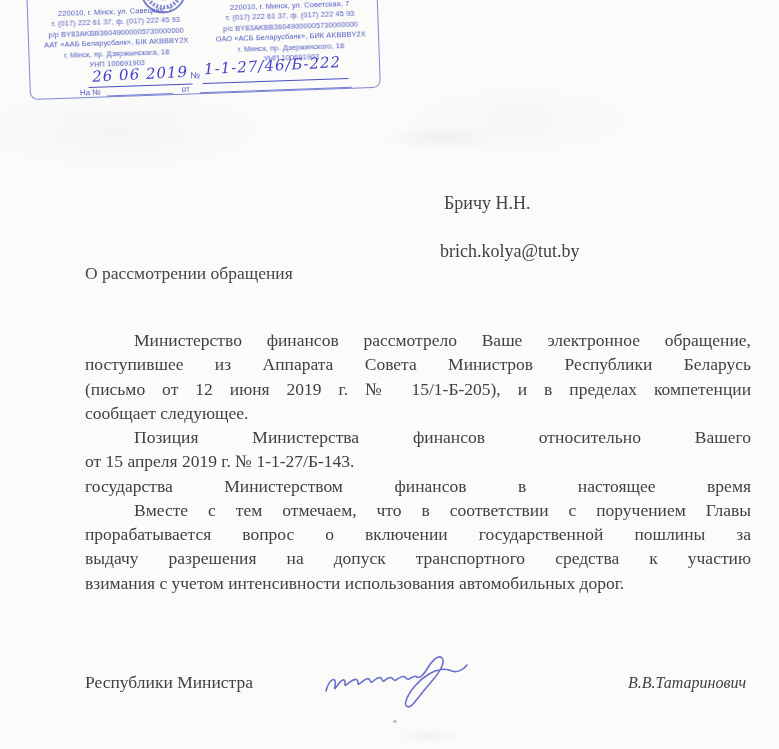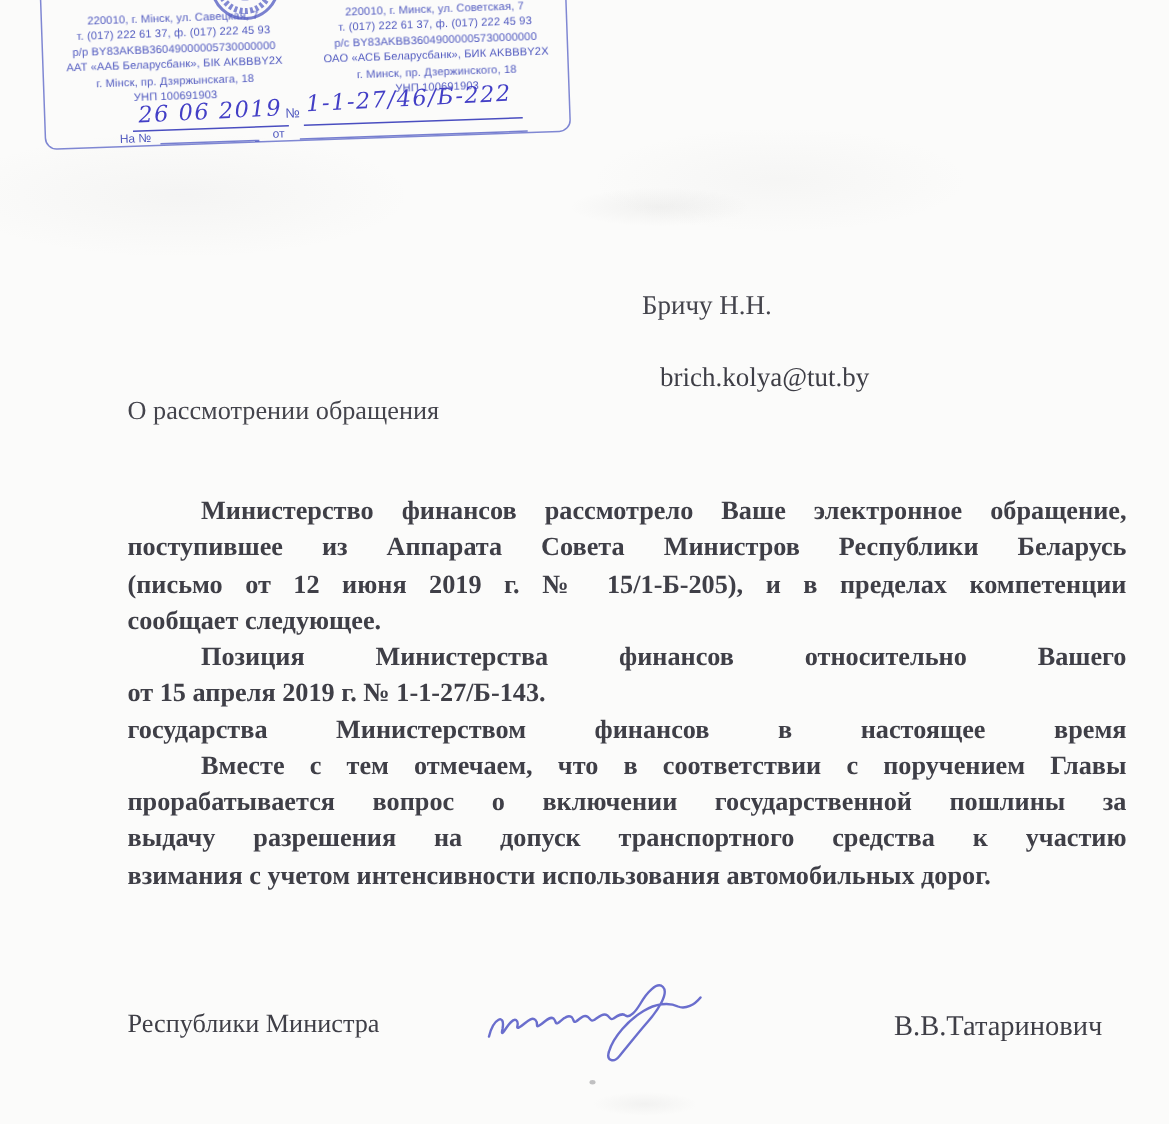--- a/index.html
+++ b/index.html
@@ -27,34 +27,34 @@
   .no-sign{position:absolute;left:160px;top:11px;font-size:9px;font-family:"Liberation Sans", sans-serif;color:#4f58bf;}
   .hw-num{position:absolute;left:174px;top:0px;font-size:15px;}
   .u-num{position:absolute;left:172px;top:24px;width:146px;border-bottom:1.4px solid #4a4ec0;}
   .form-row{position:absolute;left:0;top:101px;width:100%;height:12px;
     font-family:"Liberation Sans", sans-serif;font-size:8px;color:#4f58bf;}
   .lbl-na{position:absolute;left:49px;top:0;}
   .u1{position:absolute;left:76px;top:8px;width:66px;border-bottom:1.2px solid rgba(86,96,198,0.8);}
   .lbl-ot{position:absolute;left:151px;top:0;}
   .u2{position:absolute;left:169px;top:8px;width:152px;border-bottom:1.2px solid rgba(86,96,198,0.8);}
   
-  .recipient-name{position:absolute;left:428px;top:193px;font-size:18px;color:#44444c;}
+  .recipient-name{position:absolute;left:444px;top:193px;font-size:18px;color:#44444c;}
   .recipient-email{position:absolute;left:440px;top:241px;font-size:18px;color:#3e3e46;}
   .subject{position:absolute;left:85px;top:263px;font-size:17.5px;color:#44444c;}
   
   .body-block{position:absolute;left:85px;top:328px;width:666px;color:#3f3f47;
     font-size:17.5px;line-height:24.25px;}
-  .bl{height:24.25px;white-space:nowrap;font-weight:bold;}
+  .bl{height:24.25px;white-space:nowrap;}
   .jl{white-space:normal;text-align:justify;text-align-last:justify;}
   .el{text-align:left;}
   .ind{padding-left:49px;}
   .ind.jl{text-indent:0;}
   
   .sign-pos{position:absolute;left:85px;top:672px;font-size:17.5px;color:#3f3f47;}
-  .sign-name{position:absolute;left:596px;top:674px;font-size:19px;color:#3f3f47;}
+  .sign-name{position:absolute;left:628px;top:674px;font-size:16px;color:#3f3f47;font-style:italic;}
   .sig-ink{position:absolute;left:318px;top:655px;}
   
   .dot1{position:absolute;left:393px;top:720px;width:4px;height:3px;border-radius:50%;
     background:rgba(120,120,125,0.45);}
   .smudge1{position:absolute;left:380px;top:125px;width:120px;height:26px;border-radius:50%;
     background:radial-gradient(closest-side, rgba(150,150,150,0.10), transparent);}
   .smudge2{position:absolute;left:395px;top:728px;width:70px;height:16px;border-radius:50%;
     background:radial-gradient(closest-side, rgba(160,160,160,0.10), transparent);}
 </style>
 </head>

